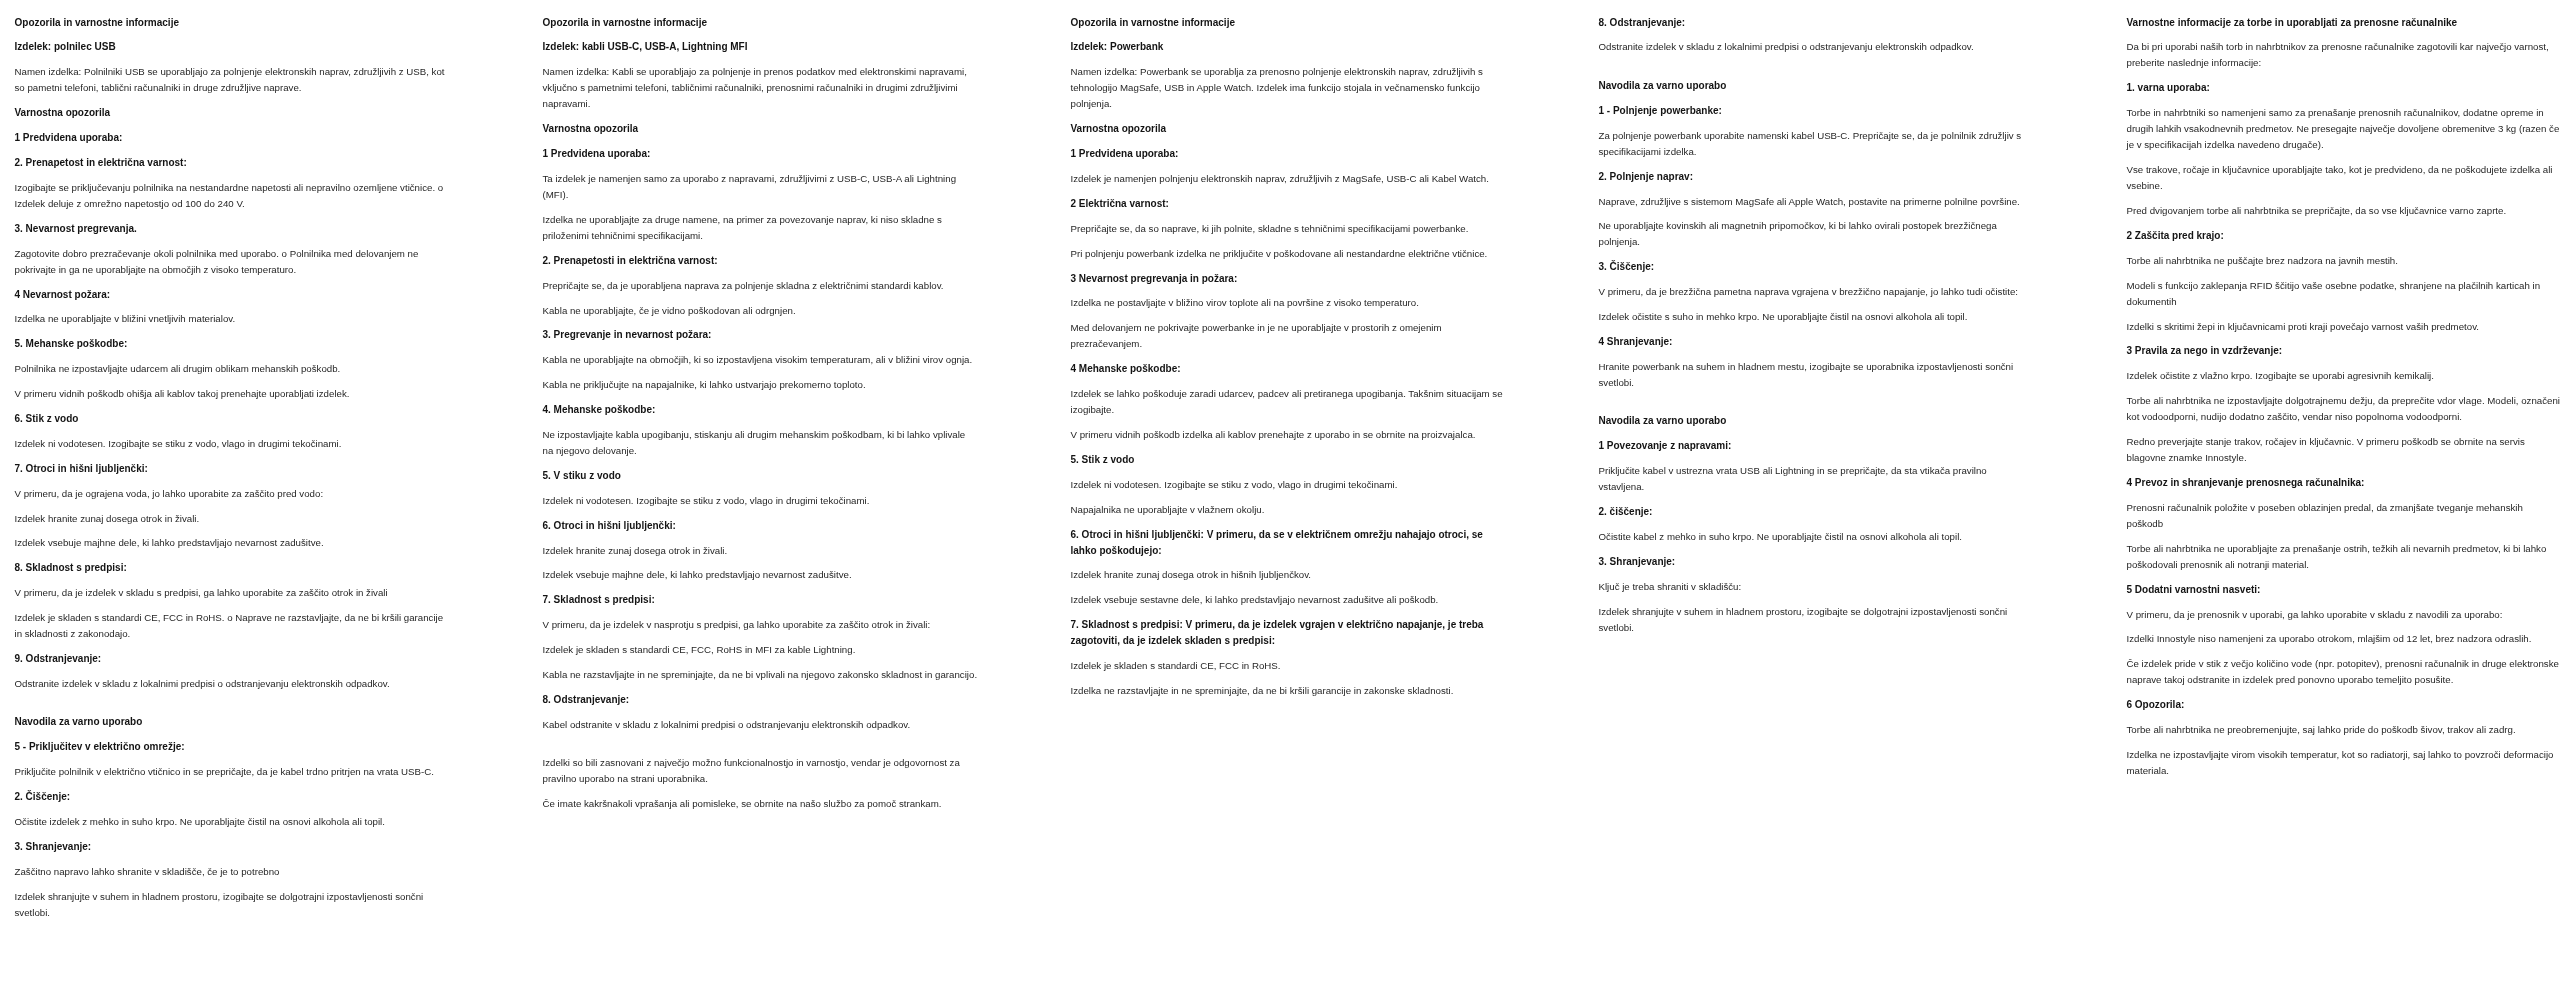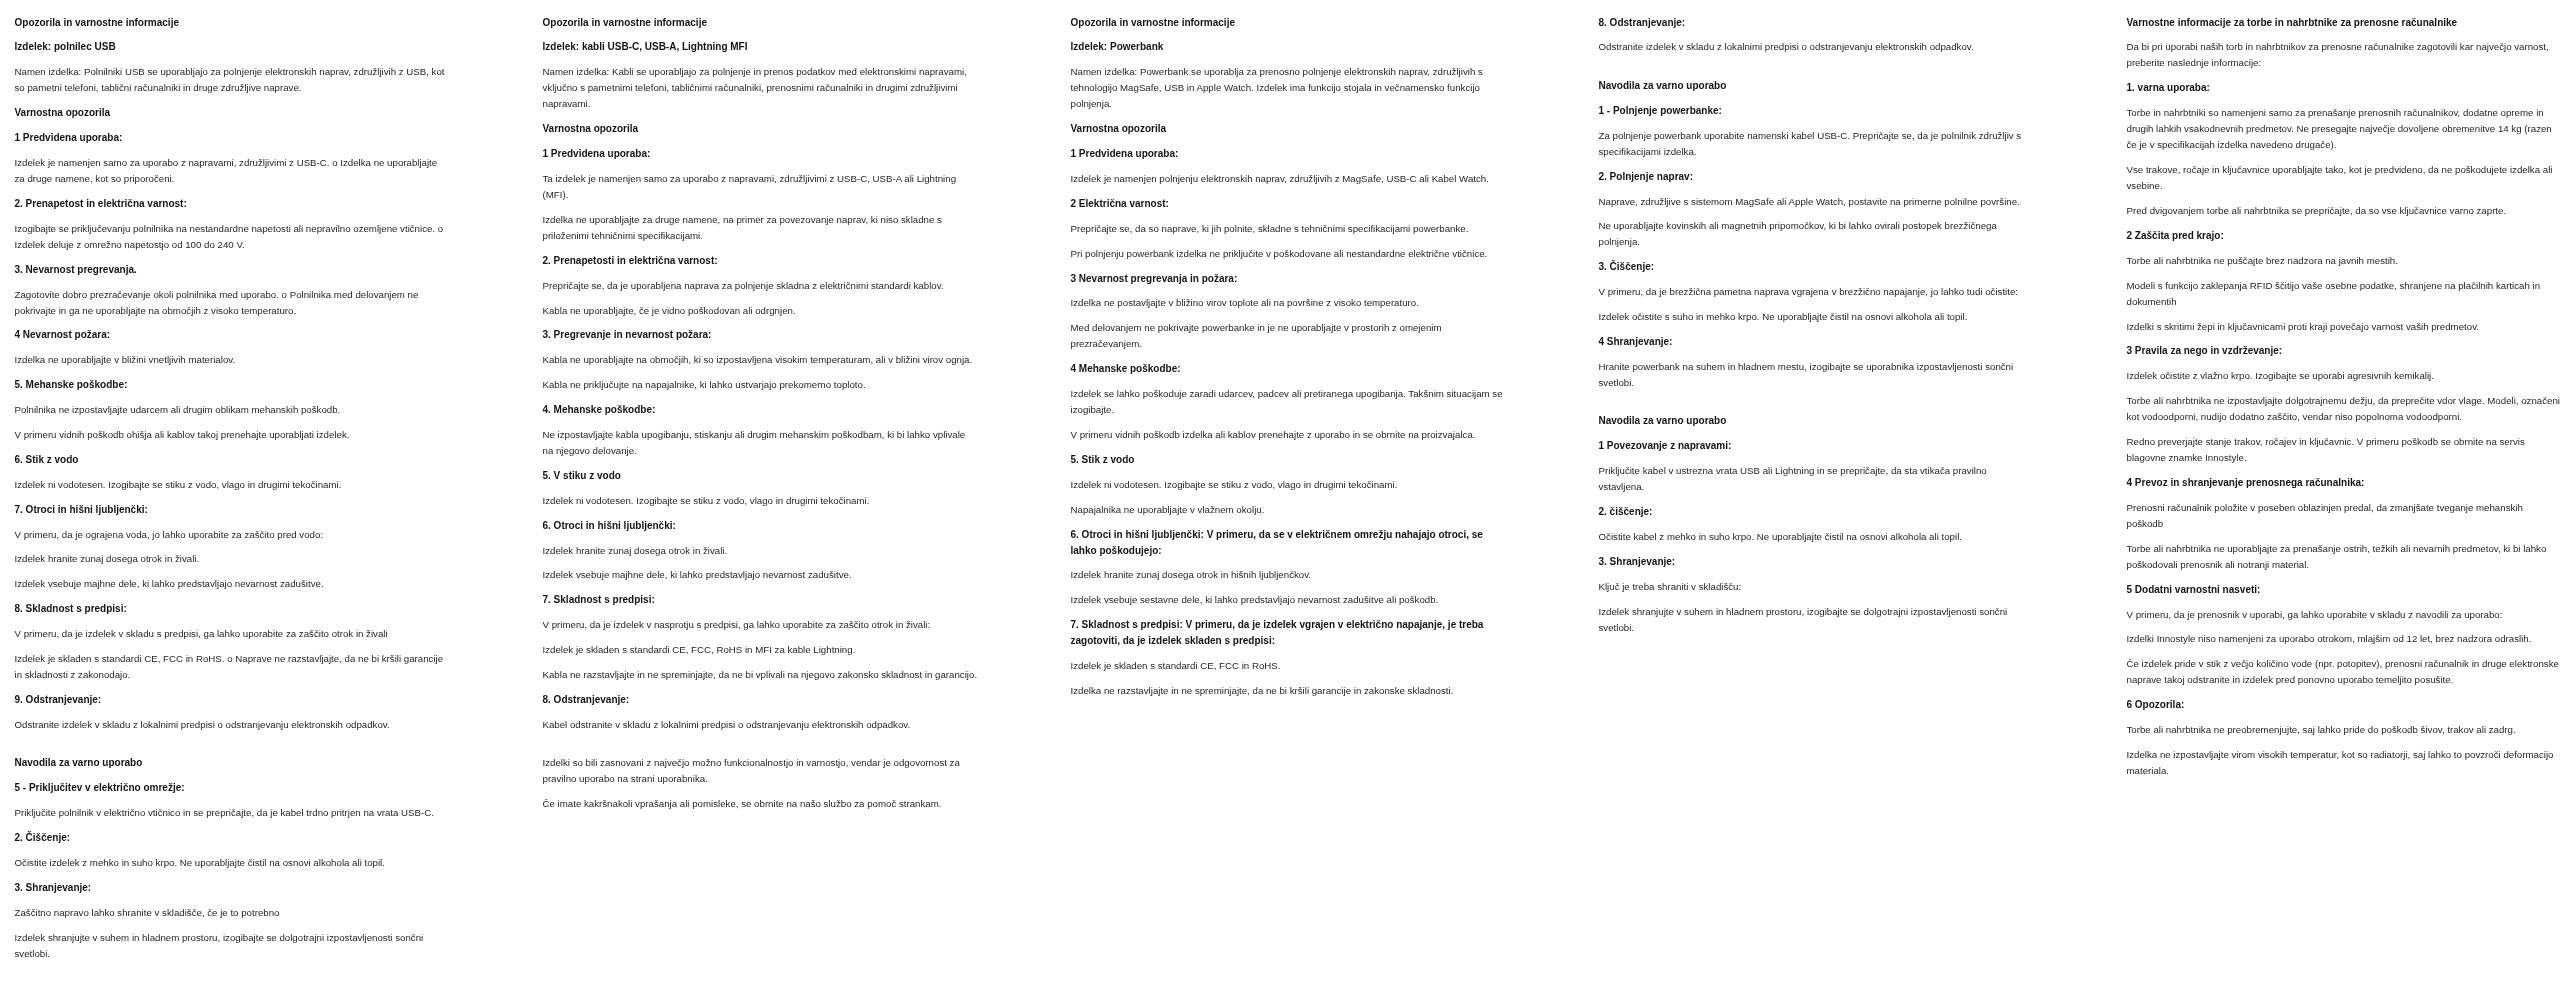--- a/index.html
+++ b/index.html
@@ -46,21 +46,20 @@
 </head>
 <body>
 
 <div class="doc">
   <div class="col">
       <div class="blk h">Opozorila in varnostne informacije</div>
       <div class="blk h">Izdelek: polnilec USB</div>
       <div class="blk p">Namen izdelka: Polnilniki USB se uporabljajo za polnjenje elektronskih naprav, združljivih z USB, kot so pametni telefoni, tablični računalniki in druge združljive naprave.</div>
       <div class="blk h">Varnostna opozorila</div>
       <div class="blk h">1 Predvidena uporaba:</div>
-      <div class="blk p">Izdelek je namenjen samo za uporabo z napravami, združljivimi z USB-C. o Izdelka ne uporabljajte za druge namene, kot so priporočeni.</div>
       <div class="blk h">2. Prenapetost in električna varnost:</div>
       <div class="blk p">Izogibajte se priključevanju polnilnika na nestandardne napetosti ali nepravilno ozemljene vtičnice. o Izdelek deluje z omrežno napetostjo od 100 do 240 V.</div>
       <div class="blk h">3. Nevarnost pregrevanja.</div>
       <div class="blk p">Zagotovite dobro prezračevanje okoli polnilnika med uporabo. o Polnilnika med delovanjem ne pokrivajte in ga ne uporabljajte na območjih z visoko temperaturo.</div>
       <div class="blk h">4 Nevarnost požara:</div>
       <div class="blk p">Izdelka ne uporabljajte v bližini vnetljivih materialov.</div>
       <div class="blk h">5. Mehanske poškodbe:</div>
       <div class="blk p">Polnilnika ne izpostavljajte udarcem ali drugim oblikam mehanskih poškodb.</div>
       <div class="blk p">V primeru vidnih poškodb ohišja ali kablov takoj prenehajte uporabljati izdelek.</div>
       <div class="blk h">6. Stik z vodo</div>
@@ -160,24 +159,24 @@
       <div class="blk h">Navodila za varno uporabo</div>
       <div class="blk h">1 Povezovanje z napravami:</div>
       <div class="blk p">Priključite kabel v ustrezna vrata USB ali Lightning in se prepričajte, da sta vtikača pravilno vstavljena.</div>
       <div class="blk h">2. čiščenje:</div>
       <div class="blk p">Očistite kabel z mehko in suho krpo. Ne uporabljajte čistil na osnovi alkohola ali topil.</div>
       <div class="blk h">3. Shranjevanje:</div>
       <div class="blk p">Ključ je treba shraniti v skladišču:</div>
       <div class="blk p">Izdelek shranjujte v suhem in hladnem prostoru, izogibajte se dolgotrajni izpostavljenosti sončni svetlobi.</div>
     </div>
   <div class="col">
-      <div class="blk h">Varnostne informacije za torbe in nahrbtnike za prenosne računalnike</div>
+      <div class="blk h">Varnostne informacije za torbe in uporabljati za prenosne računalnike</div>
       <div class="blk p">Da bi pri uporabi naših torb in nahrbtnikov za prenosne računalnike zagotovili kar največjo varnost, preberite naslednje informacije:</div>
       <div class="blk h">1. varna uporaba:</div>
-      <div class="blk p">Torbe in nahrbtniki so namenjeni samo za prenašanje prenosnih računalnikov, dodatne opreme in drugih lahkih vsakodnevnih predmetov. Ne presegajte največje dovoljene obremenitve 14 kg (razen če je v specifikacijah izdelka navedeno drugače).</div>
+      <div class="blk p">Torbe in nahrbtniki so namenjeni samo za prenašanje prenosnih računalnikov, dodatne opreme in drugih lahkih vsakodnevnih predmetov. Ne presegajte največje dovoljene obremenitve 3 kg (razen če je v specifikacijah izdelka navedeno drugače).</div>
       <div class="blk p">Vse trakove, ročaje in ključavnice uporabljajte tako, kot je predvideno, da ne poškodujete izdelka ali vsebine.</div>
       <div class="blk p">Pred dvigovanjem torbe ali nahrbtnika se prepričajte, da so vse ključavnice varno zaprte.</div>
       <div class="blk h">2 Zaščita pred krajo:</div>
       <div class="blk p">Torbe ali nahrbtnika ne puščajte brez nadzora na javnih mestih.</div>
       <div class="blk p">Modeli s funkcijo zaklepanja RFID ščitijo vaše osebne podatke, shranjene na plačilnih karticah in dokumentih</div>
       <div class="blk p">Izdelki s skritimi žepi in ključavnicami proti kraji povečajo varnost vaših predmetov.</div>
       <div class="blk h">3 Pravila za nego in vzdrževanje:</div>
       <div class="blk p">Izdelek očistite z vlažno krpo. Izogibajte se uporabi agresivnih kemikalij.</div>
       <div class="blk p">Torbe ali nahrbtnika ne izpostavljajte dolgotrajnemu dežju, da preprečite vdor vlage. Modeli, označeni kot vodoodporni, nudijo dodatno zaščito, vendar niso popolnoma vodoodporni.</div>
       <div class="blk p">Redno preverjajte stanje trakov, ročajev in ključavnic. V primeru poškodb se obrnite na servis blagovne znamke Innostyle.</div>

